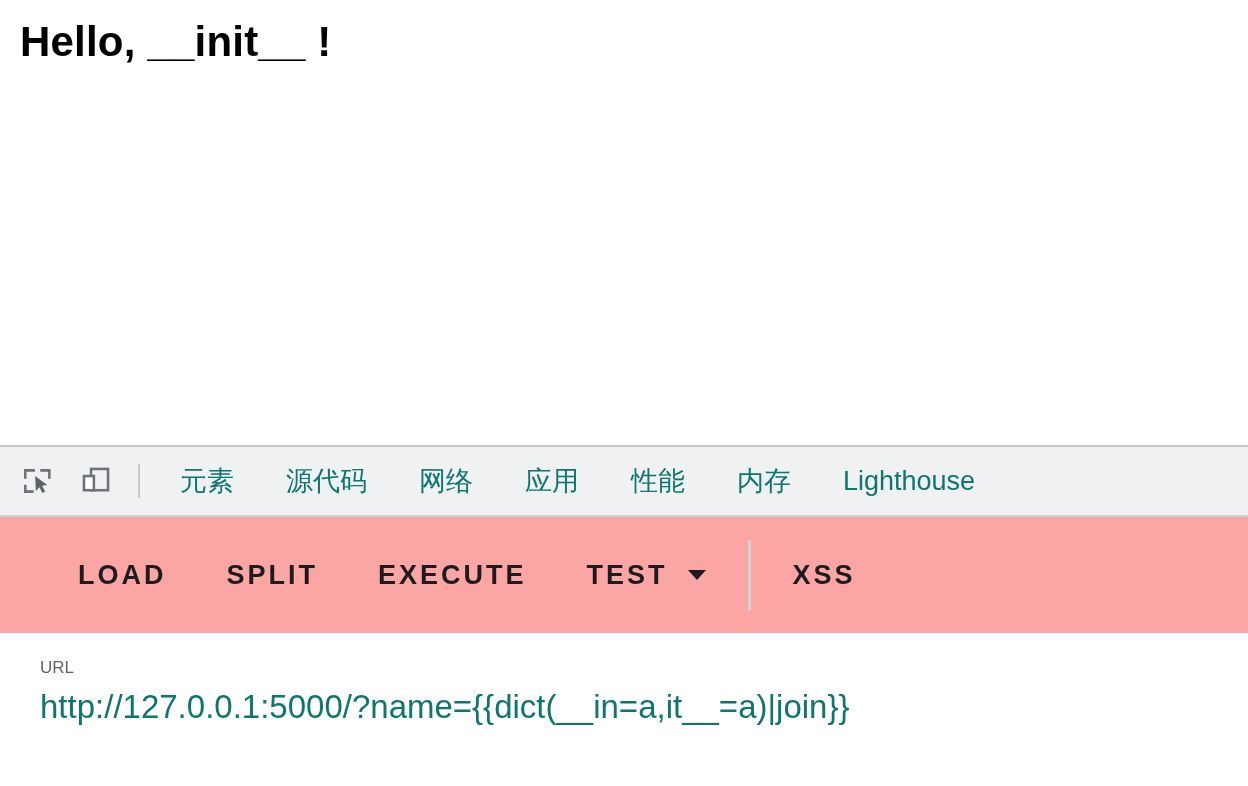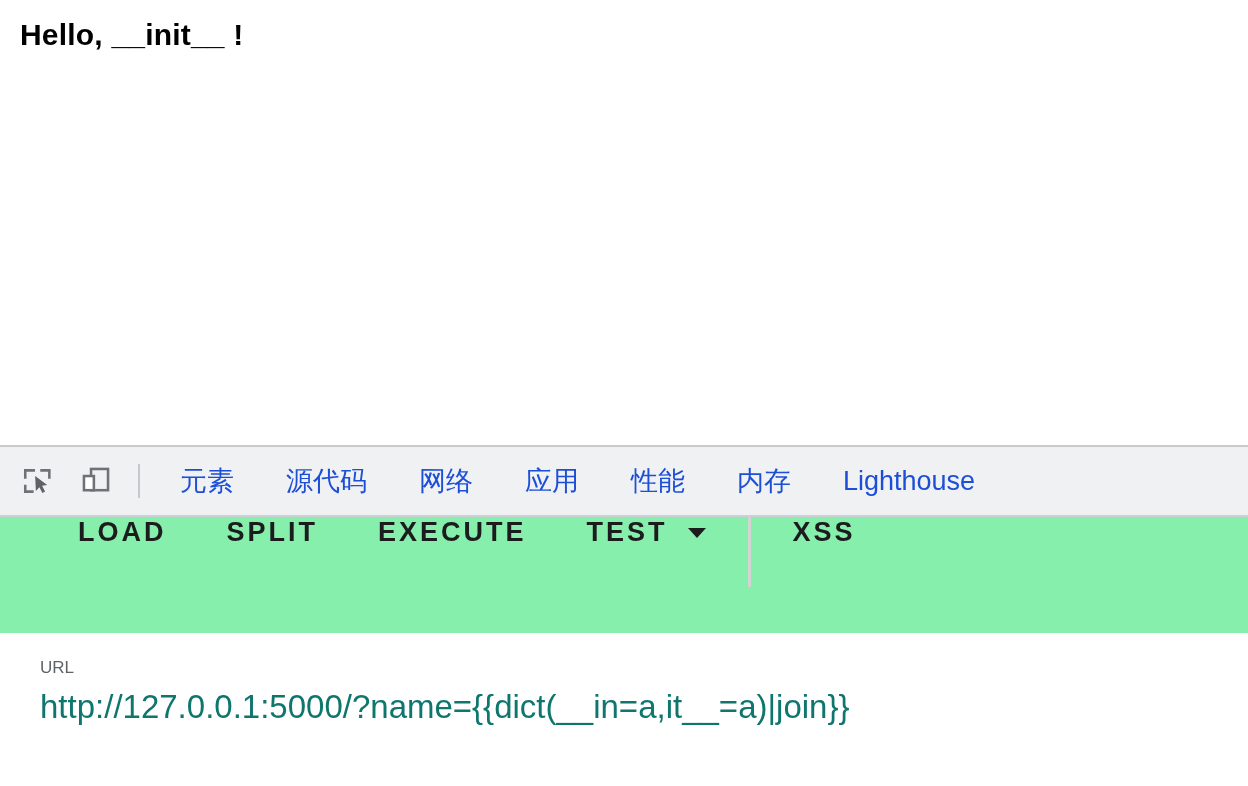--- a/index.html
+++ b/index.html
@@ -22,21 +22,21 @@
     top: 0;
     width: 1248px;
     height: 445px;
     background: #ffffff;
     overflow: hidden;
   }
   #page-heading {
     margin: 0;
     padding: 18px 0 0 20px;
     font-family: "Liberation Sans", sans-serif;
-    font-size: 30px;
+    font-size: 42px;
     font-weight: bold;
     line-height: 1.15;
     color: #000000;
     letter-spacing: 0.2px;
     white-space: nowrap;
   }
 
   
   #devtools {
     position: absolute;
@@ -73,34 +73,34 @@
   .dt-icon-btn:first-child { margin-left: 14px; }
   .dt-sep {
     width: 2px;
     height: 34px;
     background: #c6c9cd;
     margin: 0 14px 0 18px;
     flex: 0 0 auto;
   }
   .dt-tab {
     font-size: 27px;
-    color: #1d4ed8;
+    color: #0f766e;
     padding: 0 26px;
     flex: 0 0 auto;
     cursor: pointer;
     line-height: 66px;
     font-family: "Liberation Sans", sans-serif;
   }
 
   
   #ext-toolbar {
     height: 116px;
-    background: #86efac;
-    display: flex;
-    align-items: flex-start;
+    background: #fca5a5;
+    display: flex;
+    align-items: center;
     overflow: hidden;
     white-space: nowrap;
   }
   .tb-btn {
     font-size: 27px;
     font-weight: bold;
     letter-spacing: 3px;
     color: #1c1c1e;
     padding: 0 30px;
     flex: 0 0 auto;

